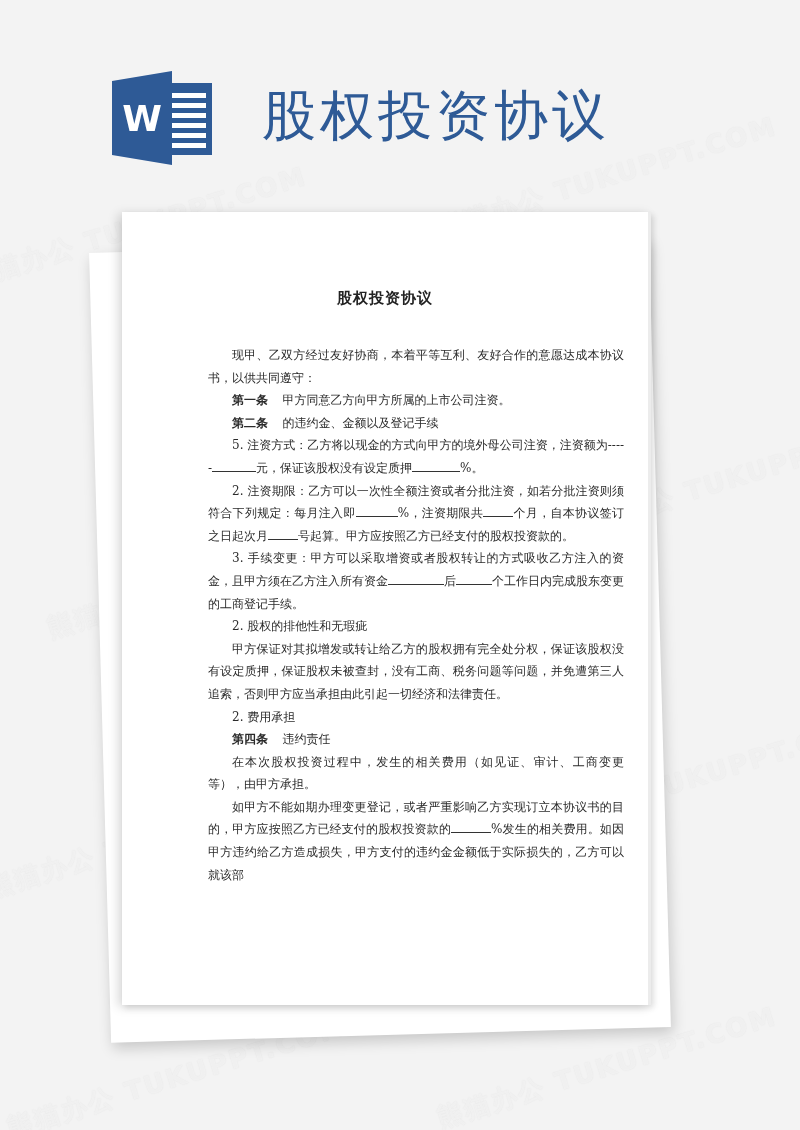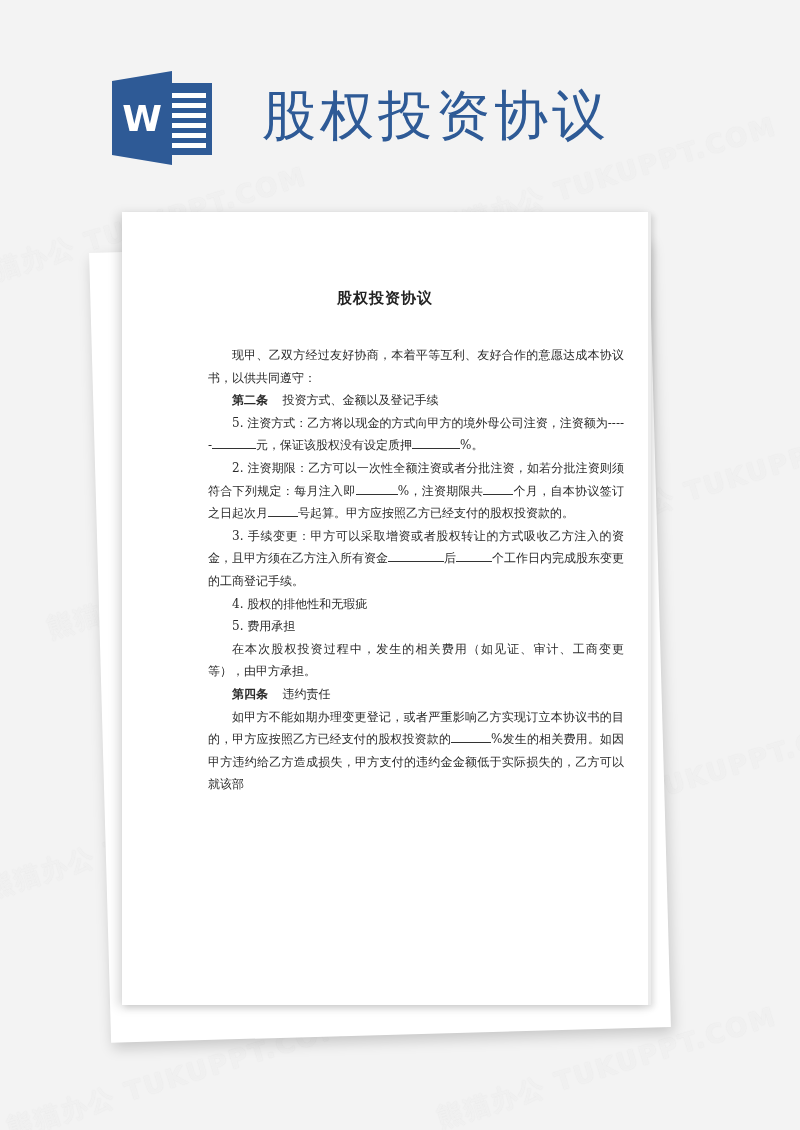--- a/index.html
+++ b/index.html
@@ -82,31 +82,33 @@
 <div class="watermark" style="left:430px;top:1050px;">熊猫办公 TUKUPPT.COM</div>
 
 <div class="back-page"></div>
 
 <div class="page">
   <div class="doc-title">股权投资协议</div>
 
   <div class="doc-body">
     <p class="p ind">现甲、乙双方经过友好协商，本着平等互利、友好合作的意愿达成本协议书，以供共同遵守：</p>
 
+    <p class="p art-head"><span class="art-num">第一条</span><span>甲方同意乙方向甲方所属的上市公司注资。</span></p>
 
-    <p class="p art-head"><span class="art-num">第二条</span><span>投资方式、金额以及登记手续</span></p>
+    <p class="p art-head"><span class="art-num">第二条</span><span>的违约金、金额以及登记手续</span></p>
 
     <p class="p ind"><span>5. 注资方式：乙方将以现金的方式向甲方的境外母公司注资，注资额为</span><span class="dash">-----</span><span class="blank" style="width:44px"></span><span>元，保证该股权没有设定质押</span><span class="blank" style="width:48px"></span><span>%。</span></p>
 
     <p class="p ind"><span>2. 注资期限：乙方可以一次性全额注资或者分批注资，如若分批注资则须符合下列规定：每月注入即</span><span class="blank" style="width:42px"></span><span>%，注资期限共</span><span class="blank" style="width:30px"></span><span>个月，自本协议签订之日起次月</span><span class="blank" style="width:30px"></span><span>号起算。甲方应按照乙方已经支付的股权投资款的。</span></p>
 
     <p class="p ind"><span>3. 手续变更：甲方可以采取增资或者股权转让的方式吸收乙方注入的资金，且甲方须在乙方注入所有资金</span><span class="blank" style="width:56px"></span><span>后</span><span class="blank" style="width:36px"></span><span>个工作日内完成股东变更的工商登记手续。</span></p>
 
-    <p class="p ind">4. 股权的排他性和无瑕疵</p>
-    <p class="p ind">5. 费用承担</p>
+    <p class="p ind">2. 股权的排他性和无瑕疵</p>
+    <p class="p ind">甲方保证对其拟增发或转让给乙方的股权拥有完全处分权，保证该股权没有设定质押，保证股权未被查封，没有工商、税务问题等问题，并免遭第三人追索，否则甲方应当承担由此引起一切经济和法律责任。</p>
+    <p class="p ind">2. 费用承担</p>
+    <p class="p art-head"><span class="art-num">第四条</span><span>违约责任</span></p>
+
     <p class="p ind">在本次股权投资过程中，发生的相关费用（如见证、审计、工商变更等），由甲方承担。</p>
-
-    <p class="p art-head"><span class="art-num">第四条</span><span>违约责任</span></p>
 
 
     <p class="p ind"><span>如甲方不能如期办理变更登记，或者严重影响乙方实现订立本协议书的目的，甲方应按照乙方已经支付的股权投资款的</span><span class="blank" style="width:40px"></span><span>%发生的相关费用。如因甲方违约给乙方造成损失，甲方支付的违约金金额低于实际损失的，乙方可以就该部</span></p>
   </div>
 </div>
 
 </body></html>

